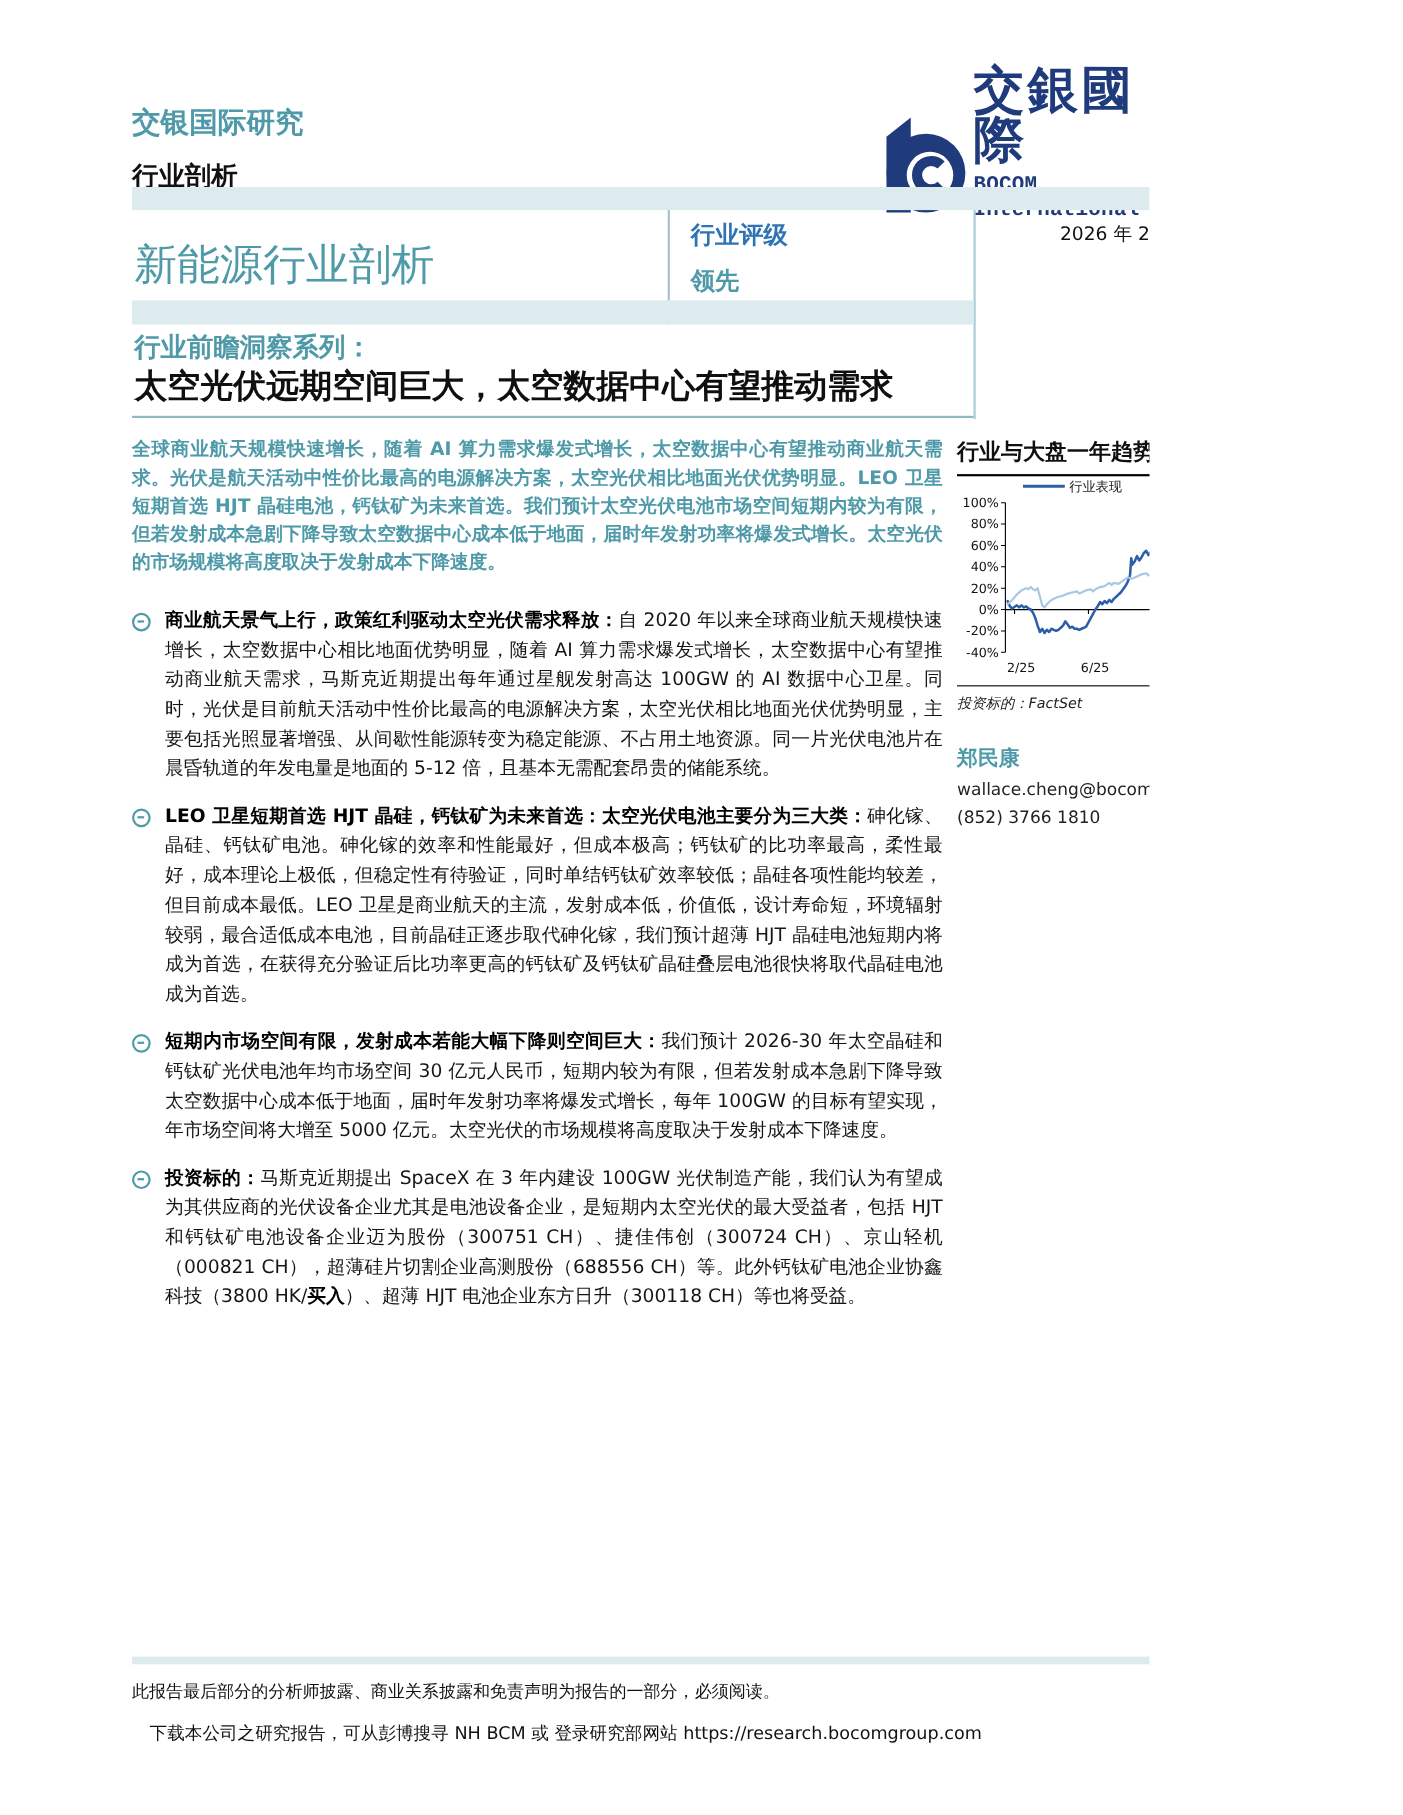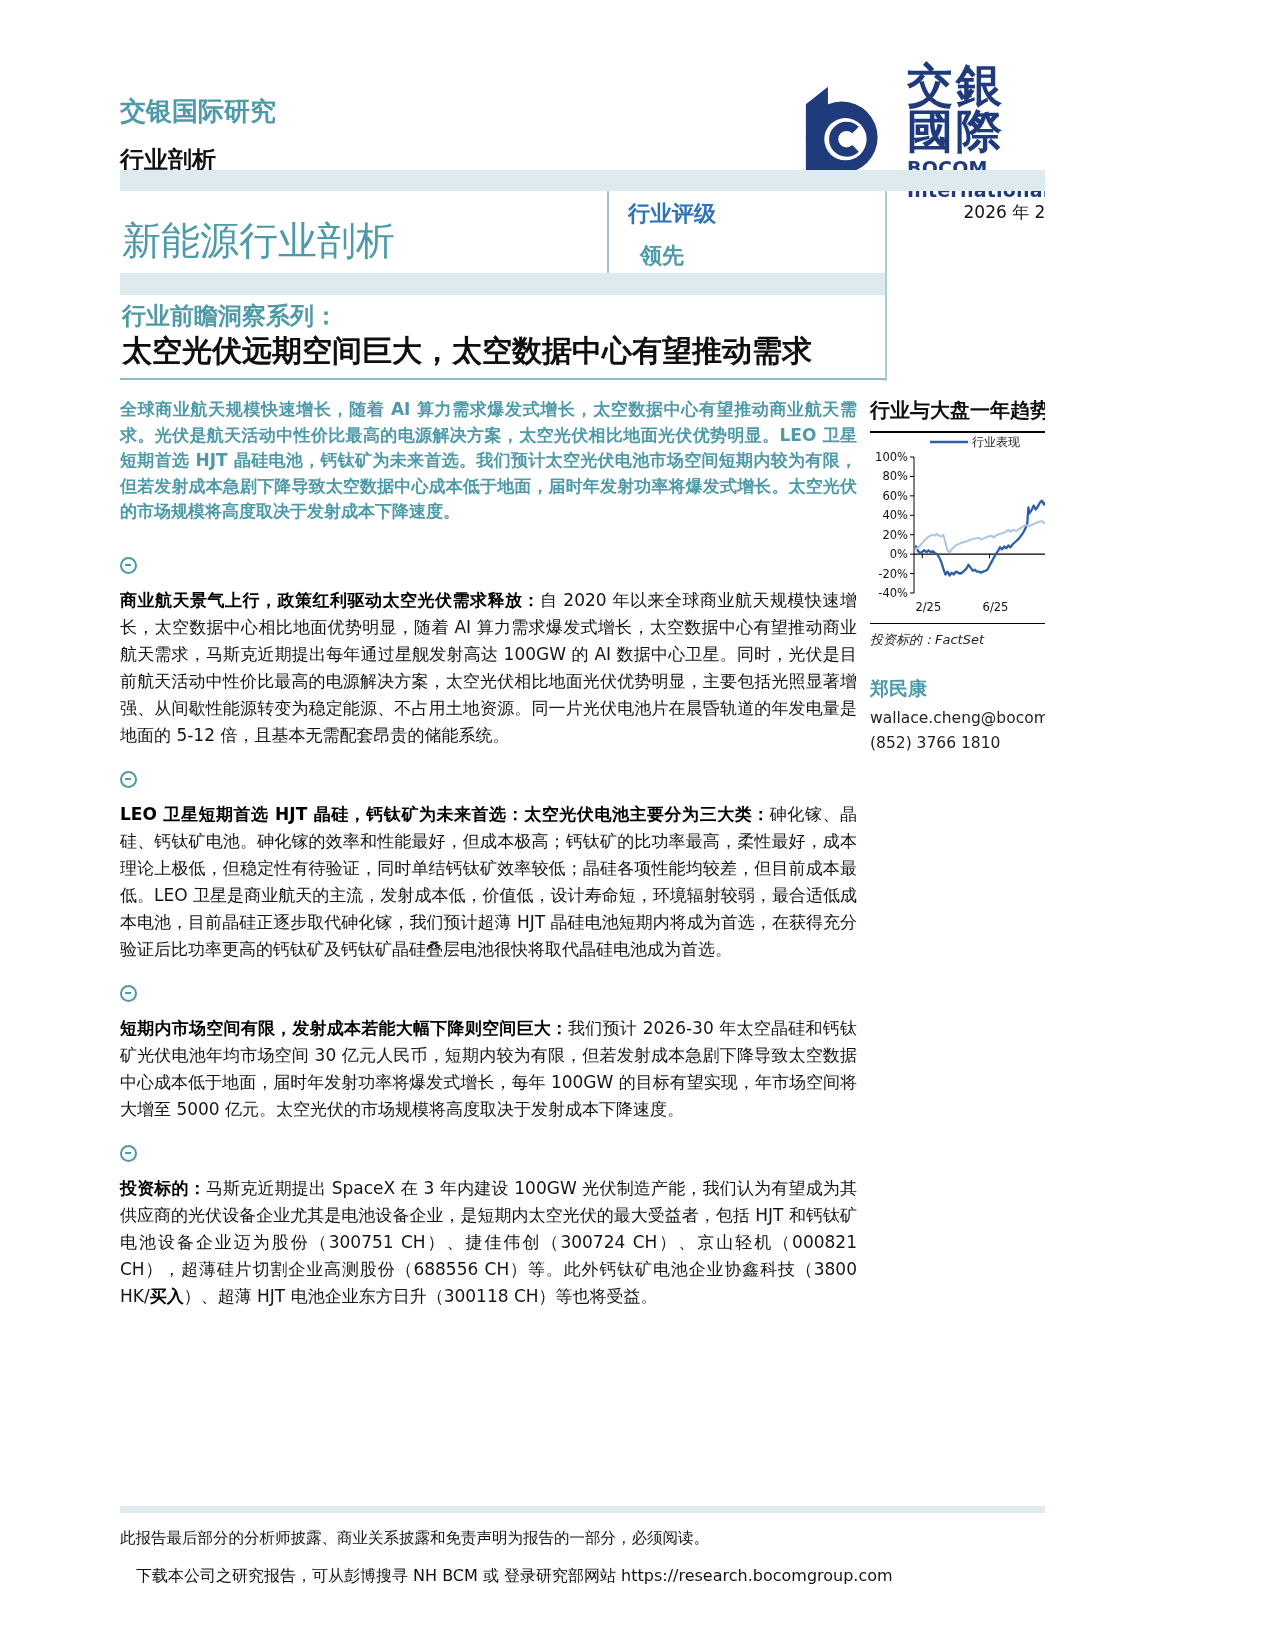--- a/index.html
+++ b/index.html
@@ -2,43 +2,43 @@
 <html><head>
 <meta charset="utf-8">
 <style>
   html,body{margin:0;padding:0;background:#ffffff;}
   .page{position:relative;width:1045px;height:1650px;background:#fff;overflow:hidden;
         font-family:"DejaVu Sans","Liberation Sans",sans-serif;color:#1a1a1a;}
   .abs{position:absolute;}
   
   .dept{left:120px;top:94px;font-size:26px;font-weight:bold;color:#4E9AA8;}
   .doctype{left:120px;top:144px;font-size:24px;font-weight:bold;color:#111;}
-  .logo{left:793px;top:62px;display:flex;align-items:center;gap:22px;}
+  .logo{left:793px;top:62px;display:flex;align-items:flex-end;gap:0;font-family:Liberation Mono, monospace;}
   .logo-cn{font-size:46px;font-weight:bold;color:#1F3B7C;letter-spacing:3px;line-height:1;}
   .logo-en{font-size:19px;font-weight:bold;color:#1F3B7C;margin-top:3px;letter-spacing:0.2px;}
   
   .band{background:#DEEBEE;}
   .band1{left:120px;top:170px;width:1073px;height:21px;}
   .band2{left:120px;top:273px;width:765px;height:22px;}
   .title{left:122px;top:214px;font-size:39px;font-weight:normal;color:#4E9AA8;}
   .vline1{left:607px;top:191px;width:2px;height:104px;background:#A9C0D3;}
   .vline2{left:885px;top:191px;width:2px;height:190px;background:#A9CDD6;}
   .rating{left:628px;top:199px;}
   .rating-label{font-size:22px;font-weight:bold;color:#2E74B5;}
-  .rating-value{font-size:22px;font-weight:bold;color:#4E9AA8;margin-top:12px;margin-left:12px;}
+  .rating-value{font-size:22px;font-weight:bold;color:#4E9AA8;margin-top:12px;}
   .date{left:895px;top:201px;width:280px;text-align:center;font-size:17px;color:#111;}
   .series-label{left:122px;top:300px;font-size:24px;font-weight:bold;color:#4E9AA8;}
   .subtitle{left:122px;top:331px;font-size:30px;font-weight:bold;color:#0f0f0f;}
   .tealline{left:120px;top:378px;width:765px;height:2px;background:#8FB9C3;}
   
   .leftcol{left:120px;top:397px;width:737px;}
   .summary{font-size:17px;line-height:25.5px;font-weight:bold;color:#4E9AA8;
            text-align:justify;text-justify:inter-character;}
   .bullets{margin-top:26px;}
-  .bullet{display:flex;gap:13px;margin-bottom:16px;flex-direction:column;}
+  .bullet{display:flex;gap:13px;margin-bottom:16px;}
   .bmark{flex:0 0 auto;width:13px;height:13px;border:2px solid #4E9AA8;border-radius:50%;
          margin-top:6px;position:relative;}
   .bmark::after{content:"";position:absolute;left:2.5px;top:5px;width:6px;height:2px;background:#4E9AA8;}
   .btext{font-size:17px;line-height:27px;color:#151515;text-align:justify;text-justify:inter-character;}
   .btext b{color:#000;}
   
   .sidebar{left:870px;top:397px;width:323px;}
   .chart-title{font-size:20px;font-weight:bold;color:#0f0f0f;padding-bottom:7px;
                border-bottom:2px solid #000;}
   .chart-rule{border:none;border-top:1.5px solid #000;margin:2px 0 0 0;}

